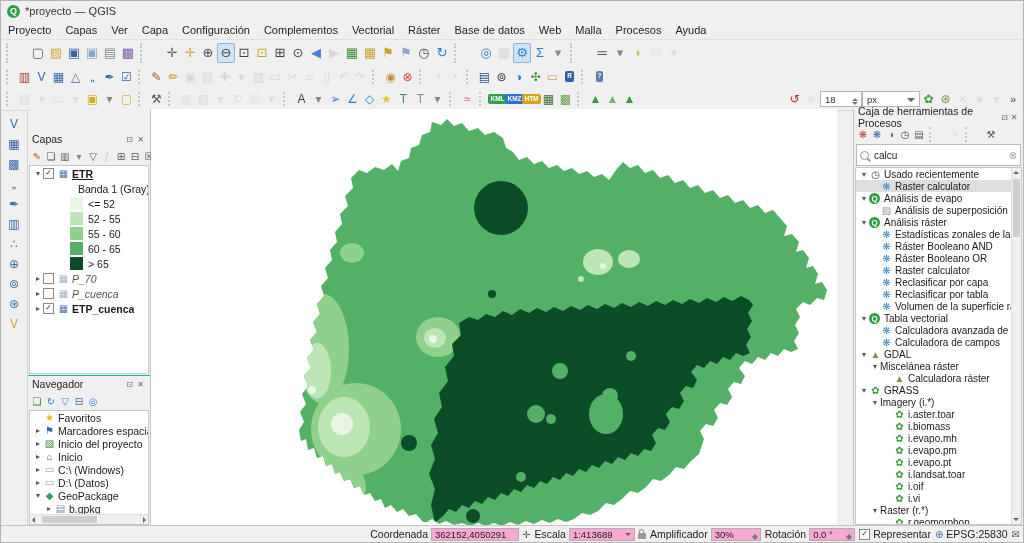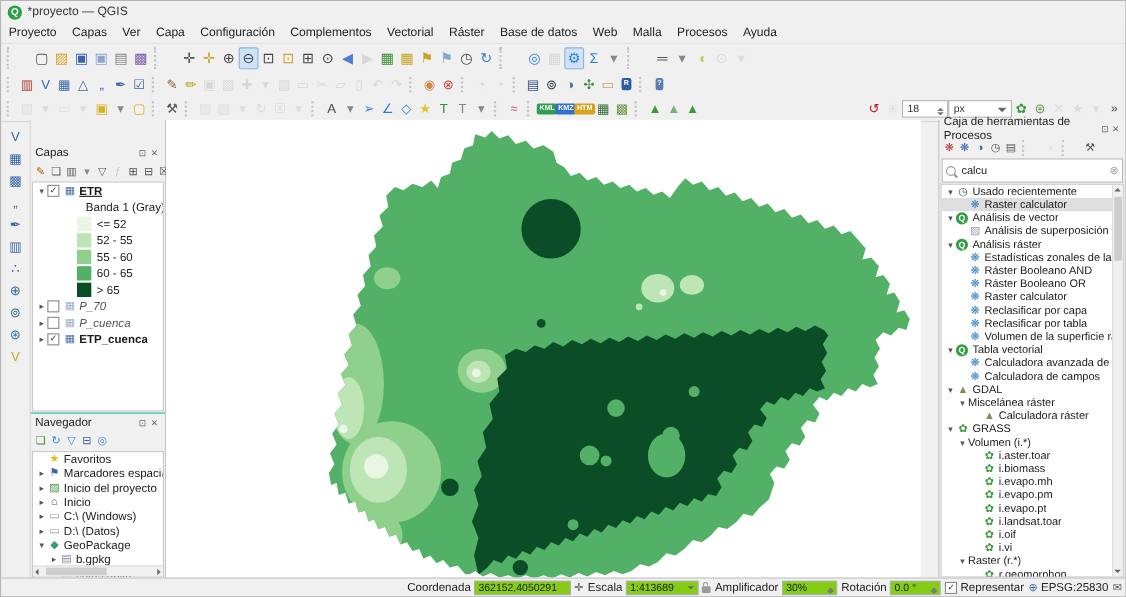--- a/index.html
+++ b/index.html
@@ -81,21 +81,21 @@
   .harr{position:absolute;top:1.5px;width:0;height:0;border:3.5px solid transparent;}
   .harr.lf{left:2px;border-right-color:#666;border-left:none;}
   .harr.rt{right:2px;border-left-color:#666;border-right:none;}
   
   .statusbar{position:absolute;bottom:0;left:0;right:0;height:16px;border-top:1px solid #c4c4c4;background:#f0f0f0;
              display:flex;align-items:center;font-size:10.5px;gap:4px;padding:0 3px;color:#222;}
   .locator{width:248px;height:11px;border:1px solid #b0b0b0;background:#fff;font-size:9.5px;padding:0 3px;
            font-family:inherit;color:#555;outline:none;flex:none;}
   .ssp{flex:1;}
   .sseg{display:flex;align-items:center;gap:3px;flex:none;}
-  .sbox{height:11px;background:#84cc16;border:1px solid #b0b0b0;font-size:9.5px;padding:0 3px;display:flex;align-items:center;position:relative;}
+  .sbox{height:11px;background:#f9a8d4;border:1px solid #b0b0b0;font-size:9.5px;padding:0 3px;display:flex;align-items:center;position:relative;}
   .sbox.spin{padding-right:11px;}
   .sbox.spin::before{content:"";position:absolute;right:2px;top:2px;border:3px solid transparent;border-bottom-color:#777;}
   .sbox.spin::after{content:"";position:absolute;right:2px;top:8px;border:3px solid transparent;border-top-color:#777;}
   .sbox.combo{padding-right:13px;}
   .sbox.combo::after{content:"";position:absolute;right:3px;top:4px;border:3.5px solid transparent;border-top-color:#666;}
   .sicon{font-size:10px;color:#555;}
   .lockico{width:8px;height:6px;background:#9a9a9a;border-radius:1px;position:relative;margin-top:3px;}
   .lockico::before{content:"";position:absolute;left:1.5px;top:-4px;width:3px;height:3px;border:1.5px solid #9a9a9a;border-bottom:none;border-radius:3px 3px 0 0;}
   .scheck{width:9px;height:9px;border:1px solid #888;background:#fff;font-size:8px;line-height:8px;text-align:center;color:#222;}
 </style>
@@ -841,21 +841,21 @@
             <span class="lb">Usado recientemente</span>
           </div>
           <div class="trow ind1 sel">
             <span class="tw"></span>
             <span class="ic" style="color: rgb(61, 134, 200);">❋</span>
             <span class="lb">Raster calculator</span>
           </div>
           <div class="trow">
             <span class="tw">▾</span>
             <span class="ic qi">Q</span>
-            <span class="lb">Análisis de vector</span>
+            <span class="lb">Análisis de evapo</span>
           </div>
           <div class="trow ind1">
             <span class="tw"></span>
             <span class="ic" style="color: rgb(154, 160, 166);">▧</span>
             <span class="lb">Análisis de superposición</span>
           </div>
           <div class="trow">
             <span class="tw">▾</span>
             <span class="ic qi">Q</span>
             <span class="lb">Análisis ráster</span>
@@ -926,21 +926,21 @@
             <span class="lb">Calculadora ráster</span>
           </div>
           <div class="trow">
             <span class="tw">▾</span>
             <span class="ic" style="color: rgb(58, 154, 58);">✿</span>
             <span class="lb">GRASS</span>
           </div>
           <div class="trow ind1 noic">
             <span class="tw">▾</span>
 
-            <span class="lb">Volumen (i.*)</span>
+            <span class="lb">Imagery (i.*)</span>
           </div>
           <div class="trow ind2">
             <span class="tw"></span>
             <span class="ic" style="color: rgb(58, 154, 58);">✿</span>
             <span class="lb">i.aster.toar</span>
           </div>
           <div class="trow ind2">
             <span class="tw"></span>
             <span class="ic" style="color: rgb(58, 154, 58);">✿</span>
             <span class="lb">i.biomass</span>

